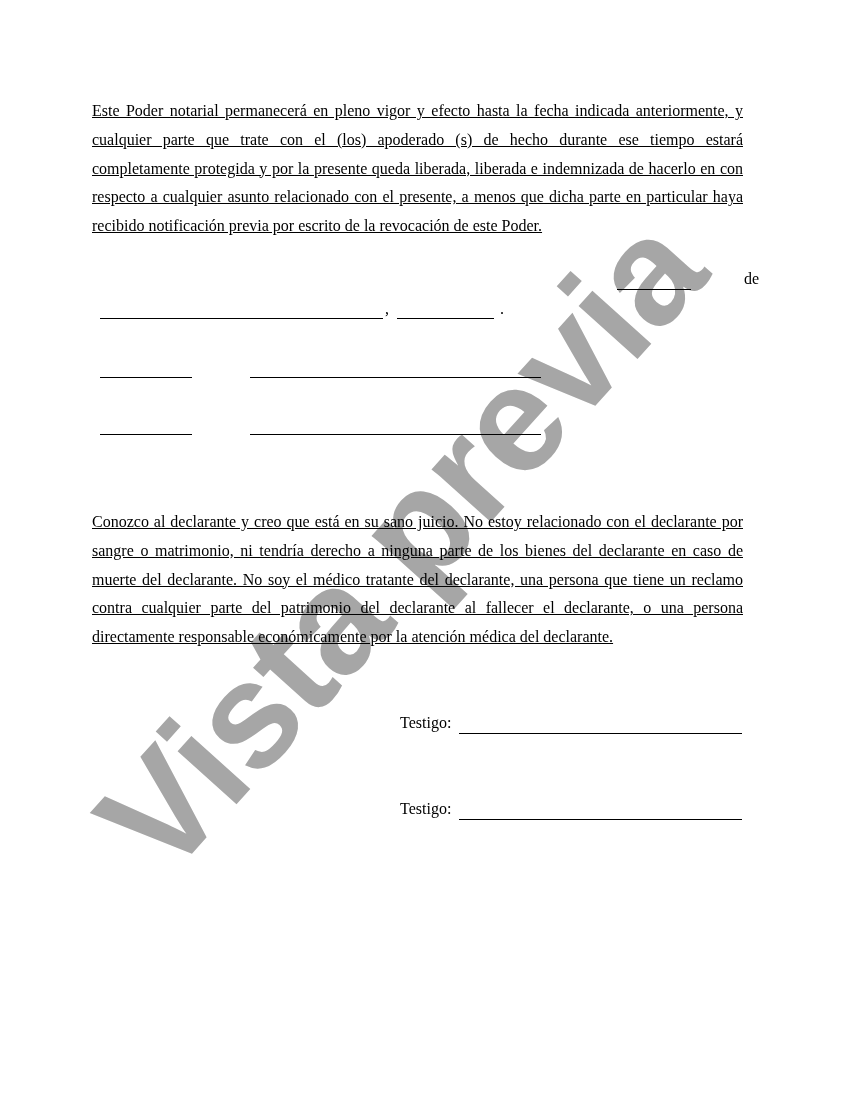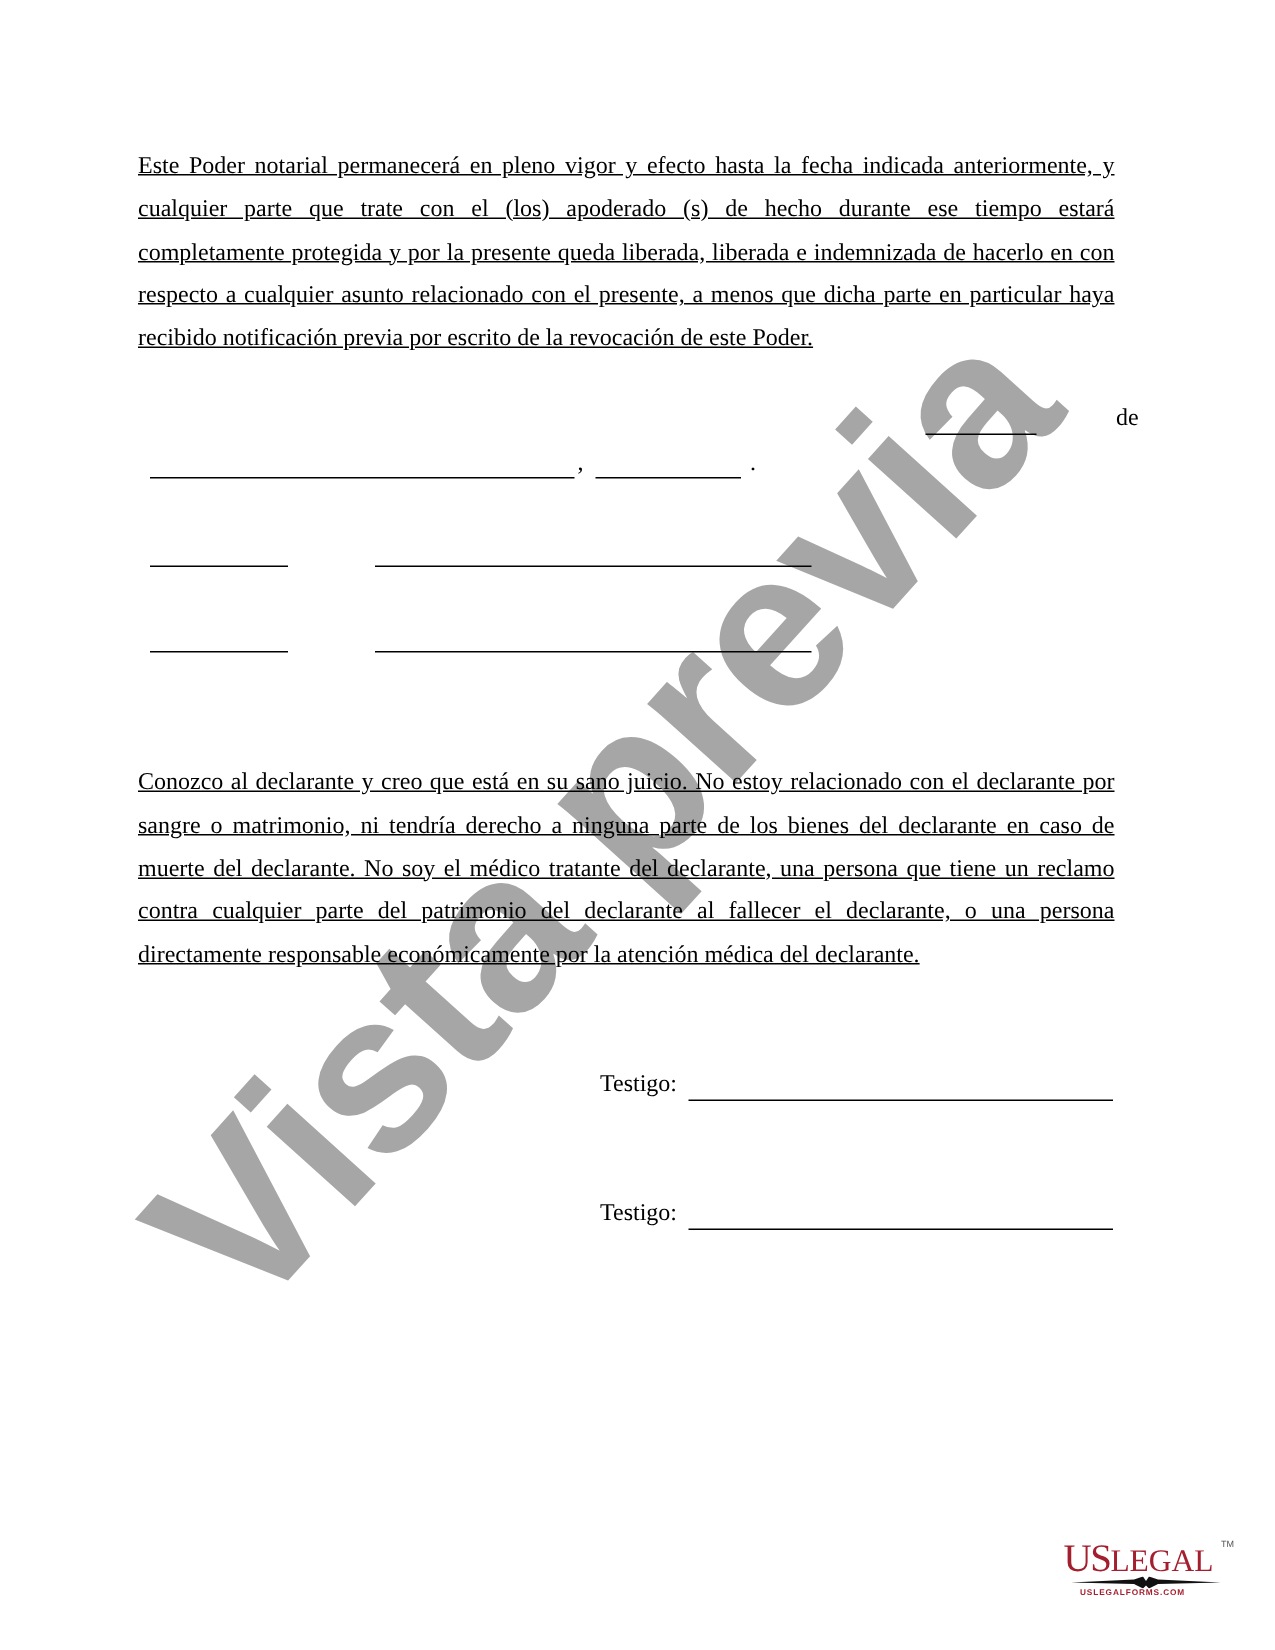--- a/index.html
+++ b/index.html
@@ -70,24 +70,14 @@
   <div class="hr" style="left:250px; top:434px; width:291px;"></div>
 
   <div class="text para para2">Conozco al declarante y creo que está en su sano juicio. No estoy relacionado con el declarante por sangre o matrimonio, ni tendría derecho a ninguna parte de los bienes del declarante en caso de muerte del declarante. No soy el médico tratante del declarante, una persona que tiene un reclamo contra cualquier parte del patrimonio del declarante al fallecer el declarante, o una persona directamente responsable económicamente por la atención médica del declarante.</div>
 
   <div class="line" style="left:400px; top:714px;">Testigo:</div>
   <div class="hr" style="left:459px; top:733px; width:283px;"></div>
 
   <div class="line" style="left:400px; top:800px;">Testigo:</div>
   <div class="hr" style="left:459px; top:819px; width:283px;"></div>
 
-  <div class="logo">
-    <div class="logo-text">
-      <span class="logo-us">US</span><span class="logo-legal">LEGAL</span>
-    </div>
-    <div class="logo-tm">TM</div>
-    <svg style="position:absolute; left:8px; top:27px;" width="100" height="8" viewBox="0 0 100 8">
-      <path d="M0 4 L42 2 L48 0 L50 3 L52 0 L58 2 L100 4 L58 5 L52 8 L50 6 L48 8 L42 5 Z" fill="#111"></path>
-    </svg>
-    <div class="logo-sub">USLEGALFORMS.COM</div>
-  </div>
 
 </div>
 
 </body></html>

